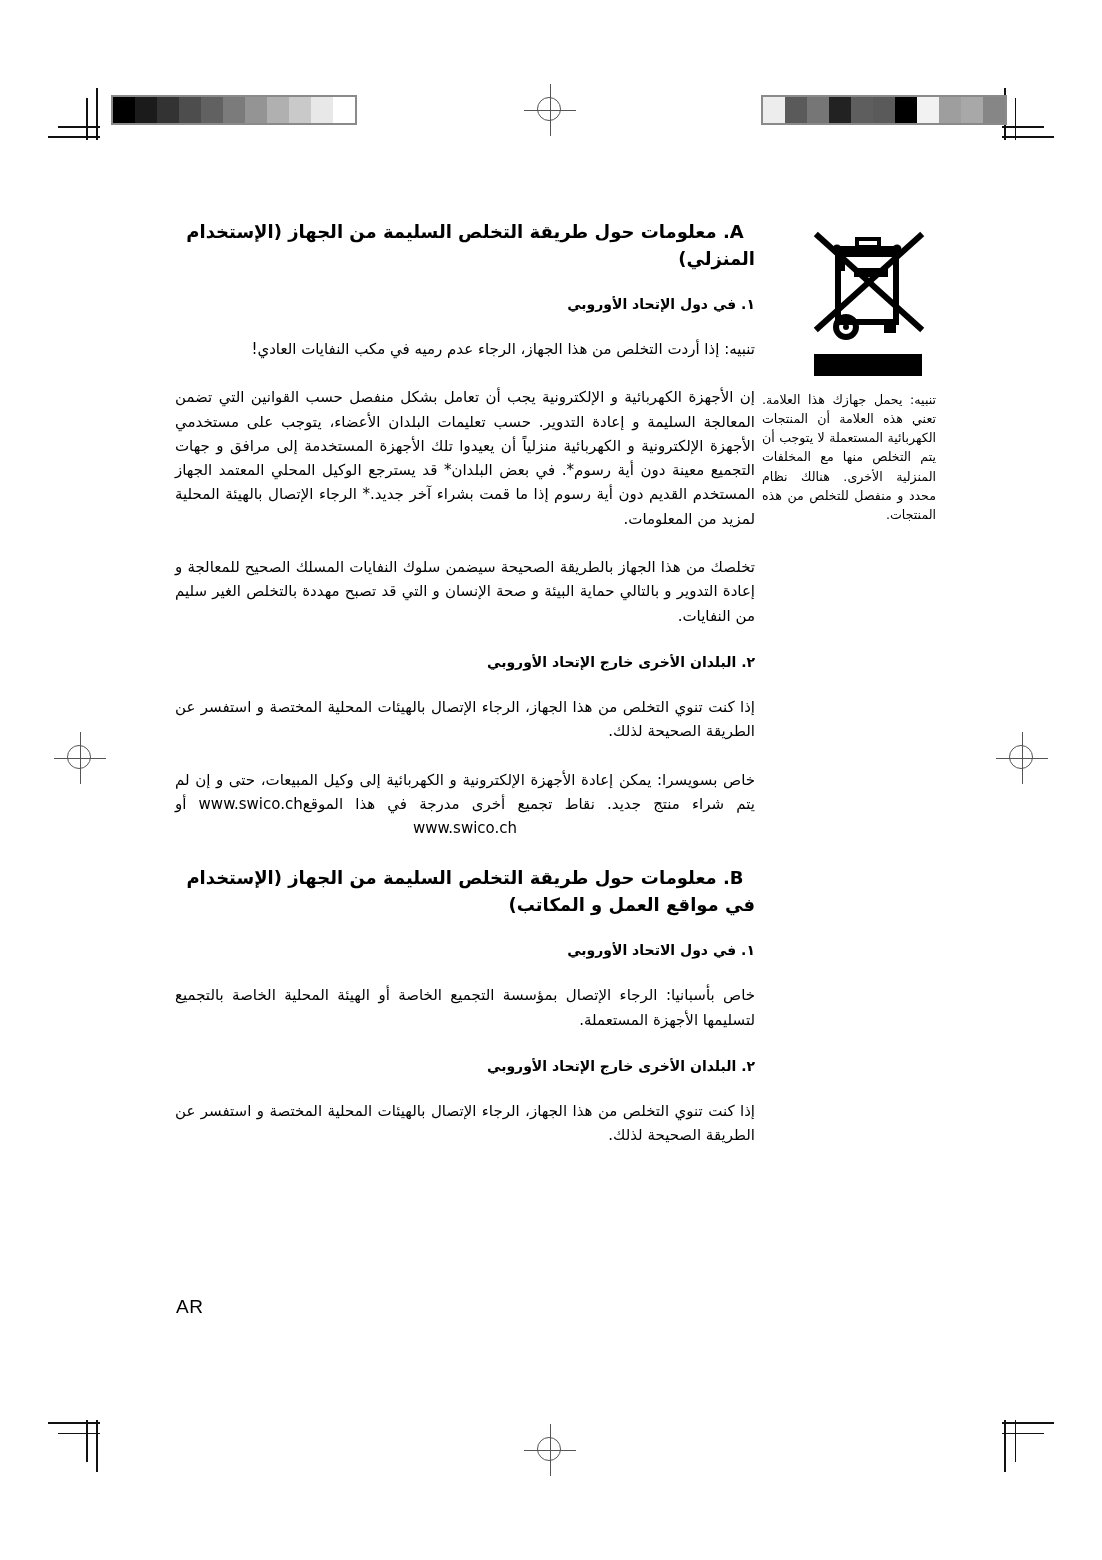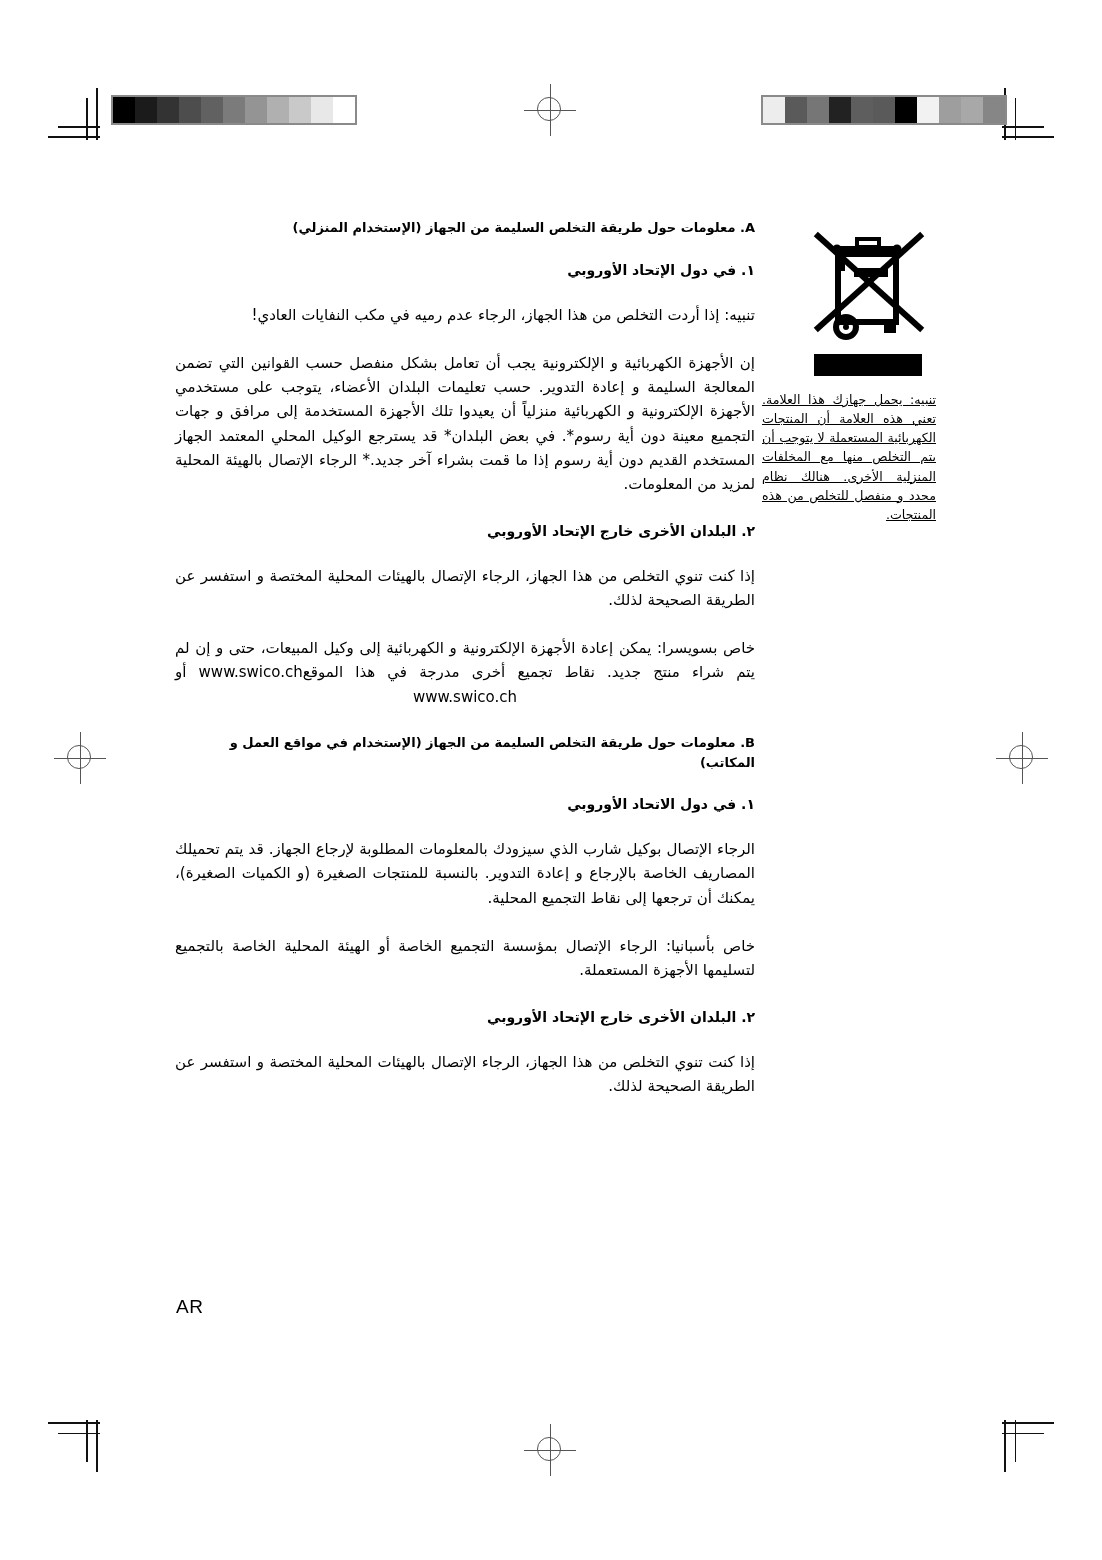--- a/index.html
+++ b/index.html
@@ -77,24 +77,24 @@
     left: 175px;
     top: 218px;
     width: 580px;
     direction: rtl;
     text-align: justify;
     text-align-last: right;
     color: #000;
   }
   .h-section {
     font-weight: bold;
-    font-size: 13px;
+    font-size: 18px;
     line-height: 1.5;
     margin: 0 0 22px 0;
-    text-align: right;
+    text-align: center;
   }
   .h-sub {
     font-weight: bold;
     font-size: 14px;
     line-height: 1.5;
     margin: 0 0 22px 0;
     text-align: right;
   }
   .para {
     font-size: 15px;
@@ -126,21 +126,20 @@
     margin: 6px 14px 0 auto;
   }
   .sidebar-note {
     margin-top: 14px;
     font-size: 12.6px;
     line-height: 1.52;
     text-align: justify;
     text-align-last: right;
     color: #000;
     padding-left: 2px;
-    text-decoration: underline;
   }
 
   
   .lang-code {
     position: absolute;
     left: 176px;
     top: 1296px;
     font-size: 19px;
     font-weight: normal;
     letter-spacing: 0.5px;
@@ -264,33 +263,33 @@
 
     <h2 class="h-section">A. معلومات حول طريقة التخلص السليمة من الجهاز (الإستخدام المنزلي)</h2>
 
     <h3 class="h-sub">١. ﻓﻲ دول الإتحاد الأوروبي</h3>
 
     <p class="para">تنبيه: إذا أردت التخلص من هذا الجهاز، الرجاء عدم رميه ﻓﻲ مكب النفايات العادي!</p>
 
     <p class="para">إن الأجهزة الكهربائية و الإلكترونية يجب أن تعامل بشكل منفصل حسب القوانين التي تضمن المعالجة السليمة و إعادة التدوير. حسب تعليمات البلدان الأعضاء، يتوجب على مستخدمي الأجهزة الإلكترونية و الكهربائية منزلياً أن يعيدوا تلك الأجهزة المستخدمة إلى مرافق و جهات التجميع معينة دون أية رسوم*. ﻓﻲ بعض البلدان* قد يسترجع الوكيل المحلي المعتمد الجهاز المستخدم القديم دون أية رسوم إذا ما قمت بشراء آخر جديد.* الرجاء الإتصال بالهيئة المحلية لمزيد من المعلومات.</p>
 
 
+    <p class="para">تخلصك من هذا الجهاز بالطريقة الصحيحة سيضمن سلوك النفايات المسلك الصحيح للمعالجة و إعادة التدوير و بالتالي حماية البيئة و صحة الإنسان و التي قد تصبح مهددة بالتخلص الغير سليم من النفايات.</p>
 
     <h3 class="h-sub">٢. البلدان الأخرى خارج الإتحاد الأوروبي</h3>
 
     <p class="para">إذا كنت تنوي التخلص من هذا الجهاز، الرجاء الإتصال بالهيئات المحلية المختصة و استفسر عن الطريقة الصحيحة لذلك.</p>
 
     <p class="para center-last"><span>خاص بسويسرا: يمكن إعادة الأجهزة الإلكترونية و الكهربائية إلى وكيل المبيعات، حتى و إن لم يتم شراء منتج جديد. نقاط تجميع أخرى مدرجة ﻓﻲ هذا الموقع</span><span class="ltr">www.swico.ch</span> <span>أو</span> <span class="ltr">www.swico.ch</span></p>
 
     <h2 class="h-section">B. معلومات حول طريقة التخلص السليمة من الجهاز (الإستخدام ﻓﻲ مواقع العمل و المكاتب)</h2>
 
     <h3 class="h-sub">١. ﻓﻲ دول الاتحاد الأوروبي</h3>
 
 
-    <p class="para">الرجاء الإتصال بوكيل شارب الذي سيزودك بالمعلومات المطلوبة لإرجاع الجهاز. قد يتم تحميلك المصاريف الخاصة بالإرجاع و إعادة التدوير. بالنسبة للمنتجات الصغيرة (و الكميات الصغيرة)، يمكنك أن ترجعها إلى نقاط التجميع المحلية.</p>
 
     <p class="para">خاص بأسبانيا: الرجاء الإتصال بمؤسسة التجميع الخاصة أو الهيئة المحلية الخاصة بالتجميع لتسليمها الأجهزة المستعملة.</p>
 
     <h3 class="h-sub">٢. البلدان الأخرى خارج الإتحاد الأوروبي</h3>
 
     <p class="para">إذا كنت تنوي التخلص من هذا الجهاز، الرجاء الإتصال بالهيئات المحلية المختصة و استفسر عن الطريقة الصحيحة لذلك.</p>
 
   </div>
 
   <div class="lang-code">AR</div>

